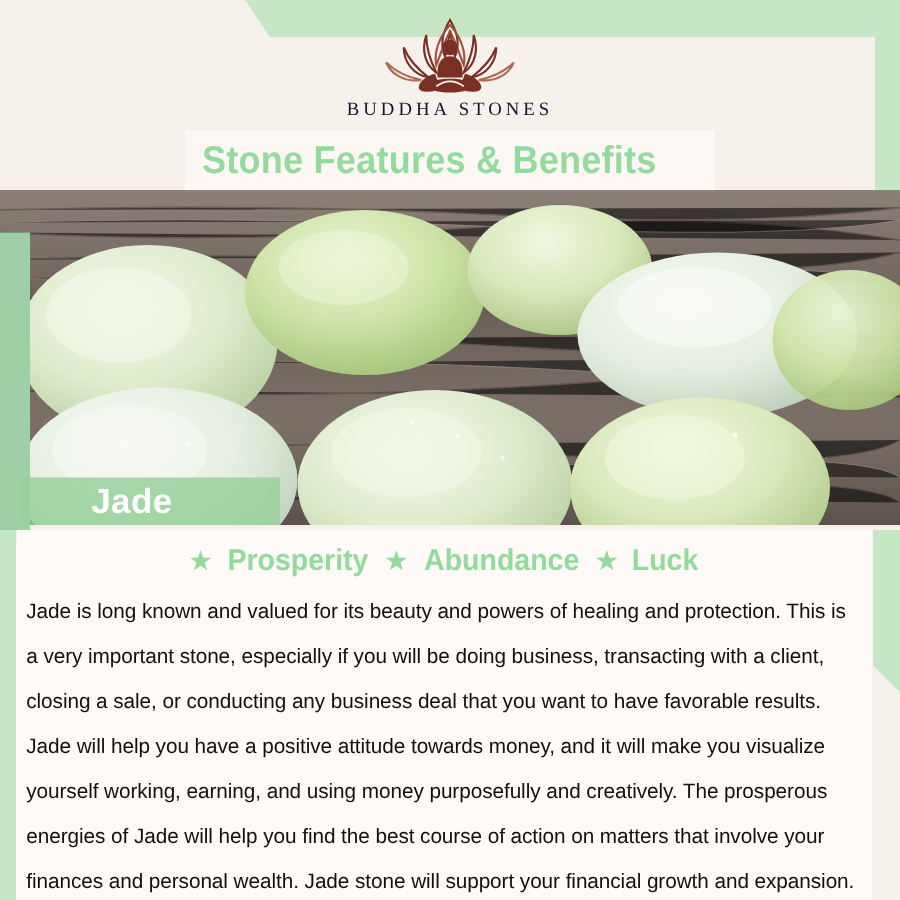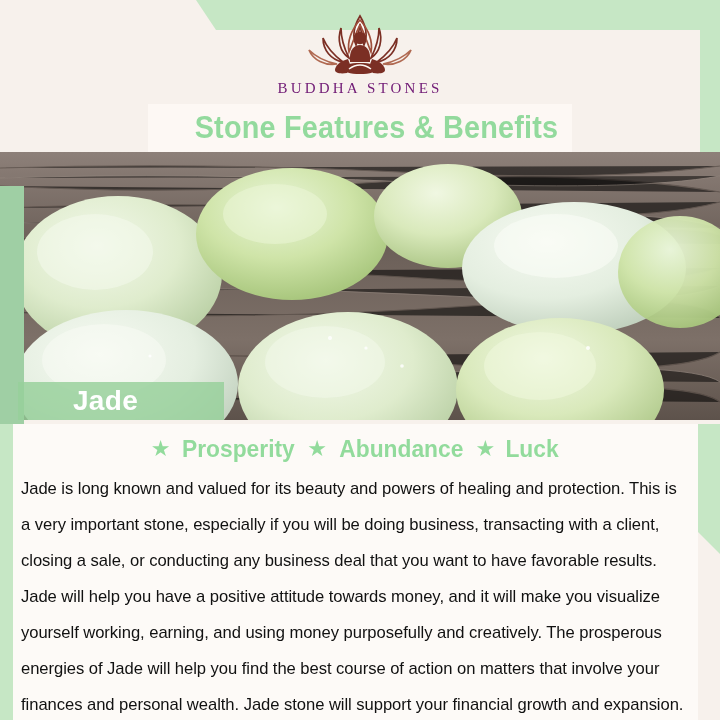--- a/index.html
+++ b/index.html
@@ -49,30 +49,30 @@
   .logo-wrap{
     position:absolute;top:12px;left:0;width:720px;height:94px;
     display:flex;flex-direction:column;align-items:center;justify-content:flex-start;
     z-index:3;
   }
   .logo-mark{ width:150px;height:66px; display:block; }
   .logo-text{
     font-family:"Liberation Serif",serif;
     font-size:15px;
     letter-spacing:3.2px;
-    color:#701a75;
+    color:#0f172a;
     margin-top:2px;
     white-space:nowrap;
   }
 
   
   .title-band{
     position:absolute;left:148px;top:104px;width:424px;height:48px;
     background:#fdf8f4;
-    display:flex;align-items:center;justify-content:flex-end;
+    display:flex;align-items:center;justify-content:flex-start;
     z-index:5;
   }
   .title-text{
     font-family:"Liberation Sans Narrow","Liberation Sans",sans-serif;
     font-weight:bold;
     font-size:31px;
     color:#93da9d;
     letter-spacing:0.2px;
     white-space:nowrap;
     transform:scaleX(0.93);

